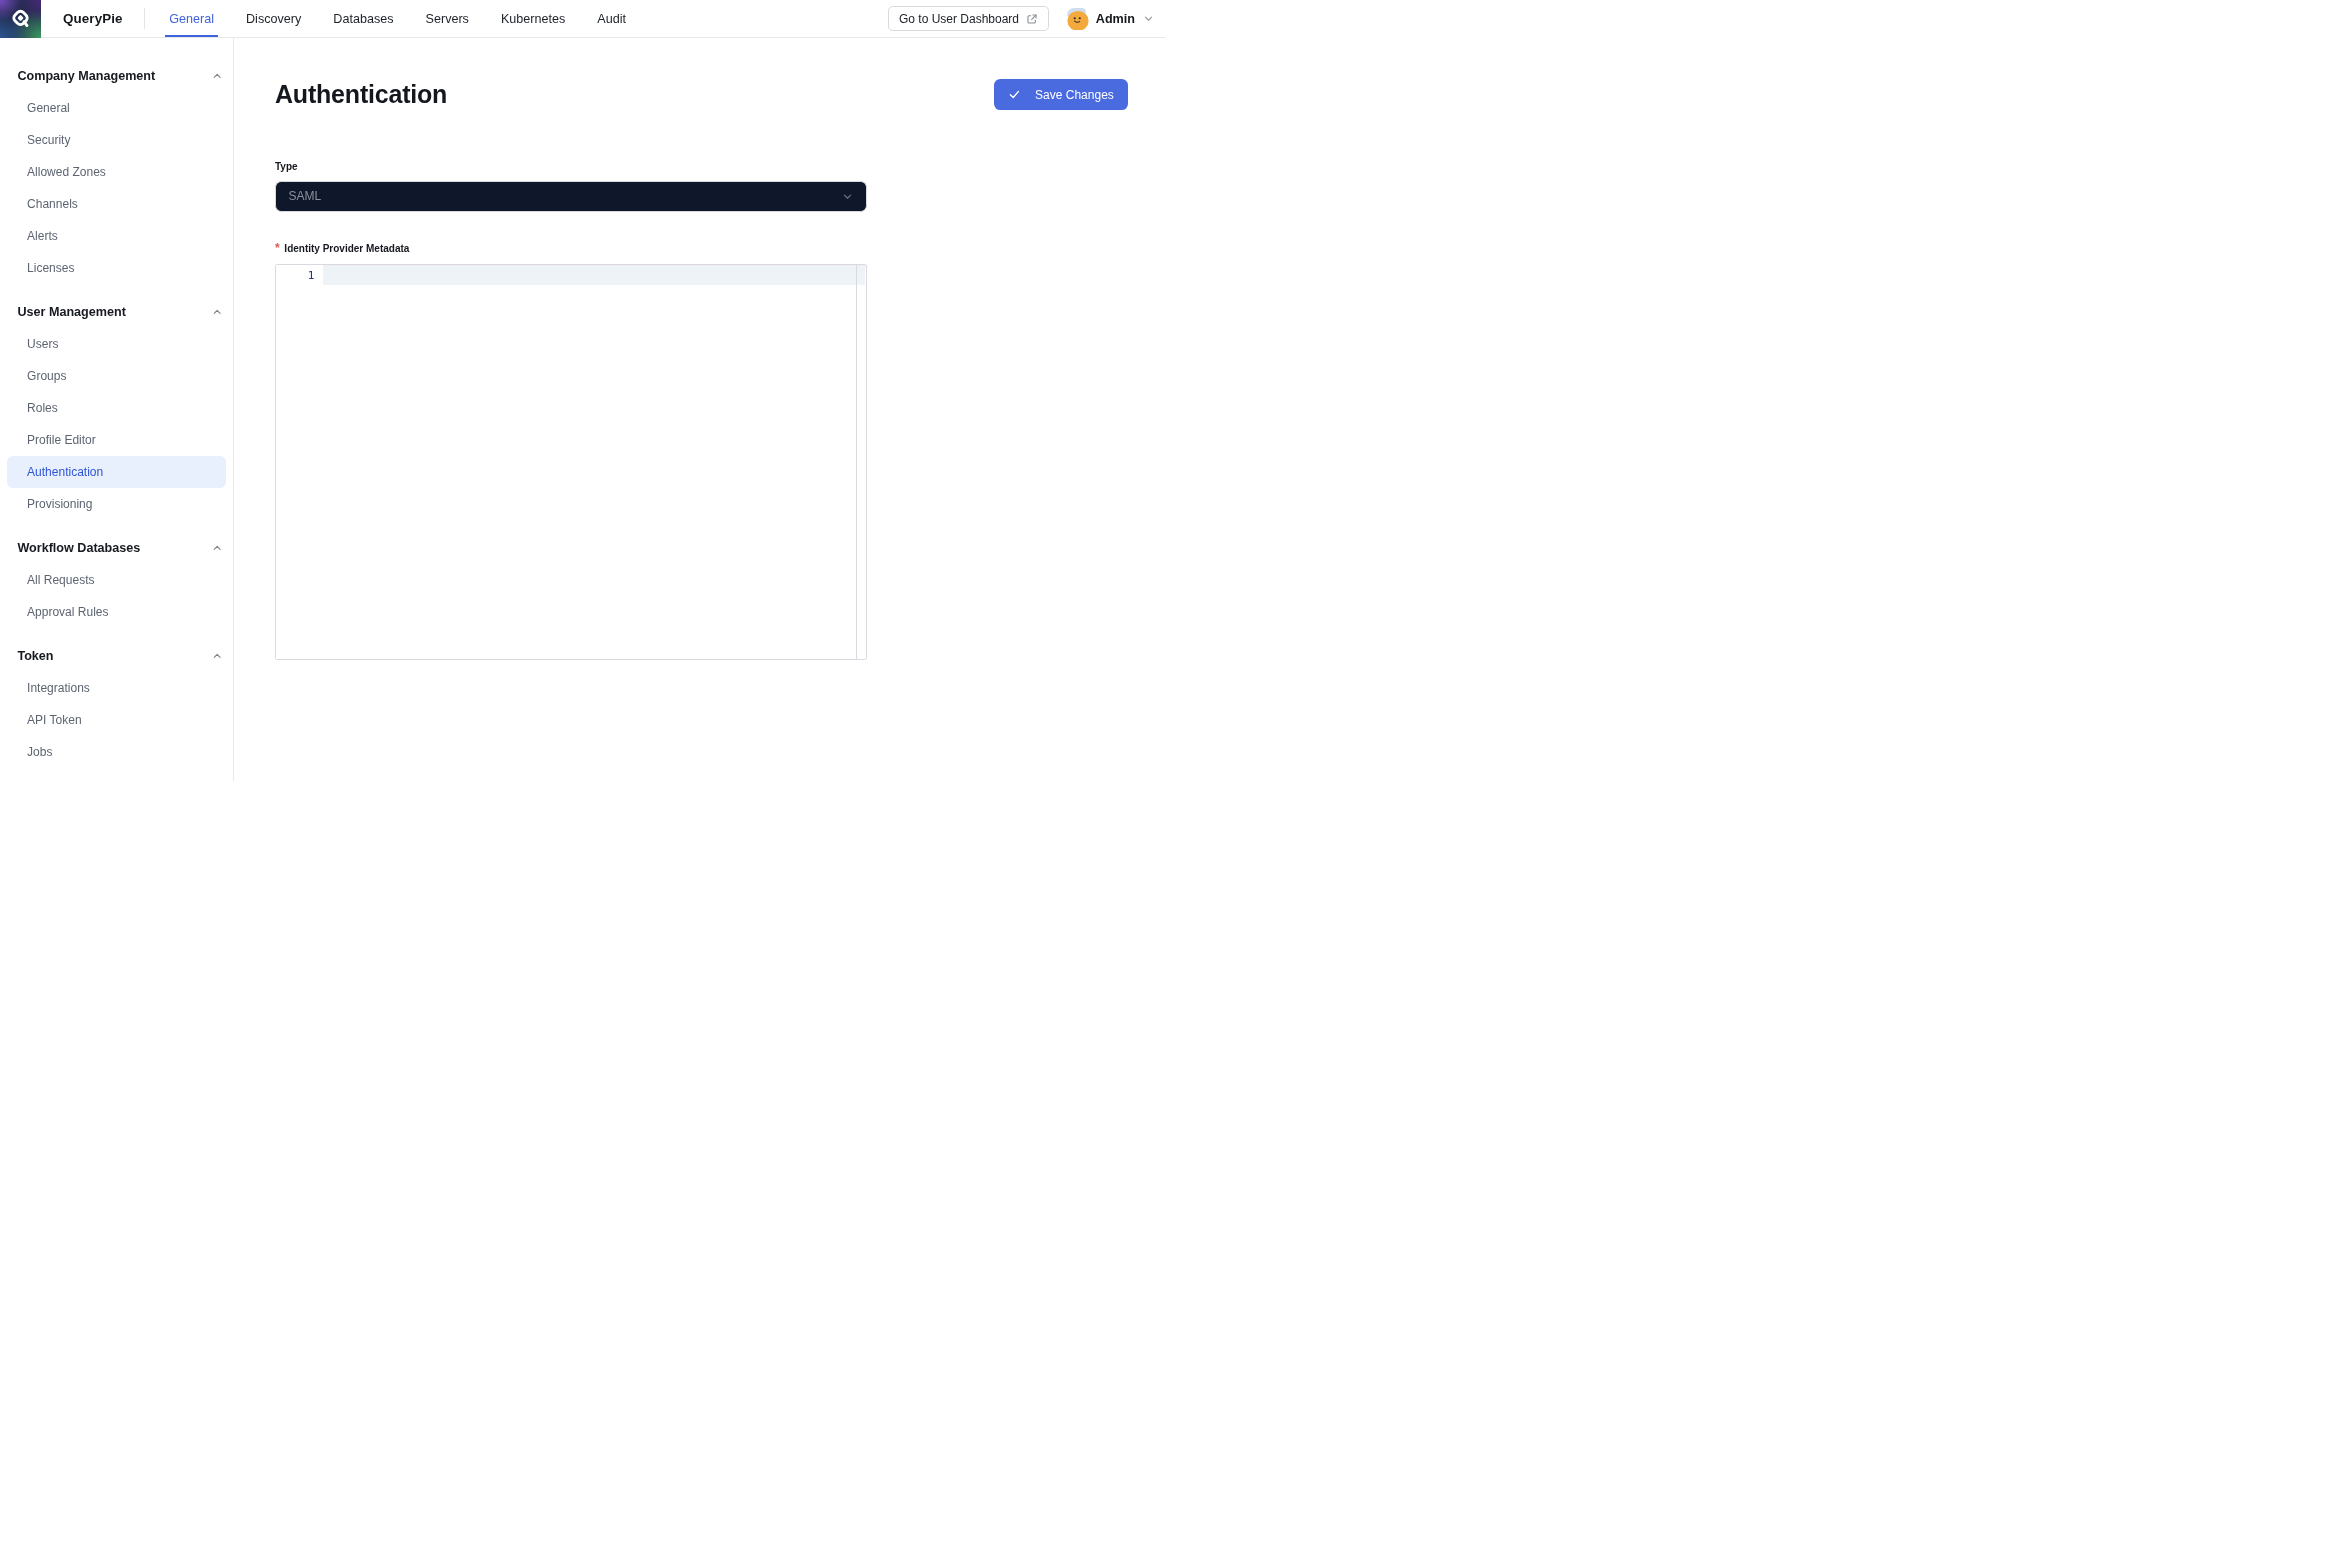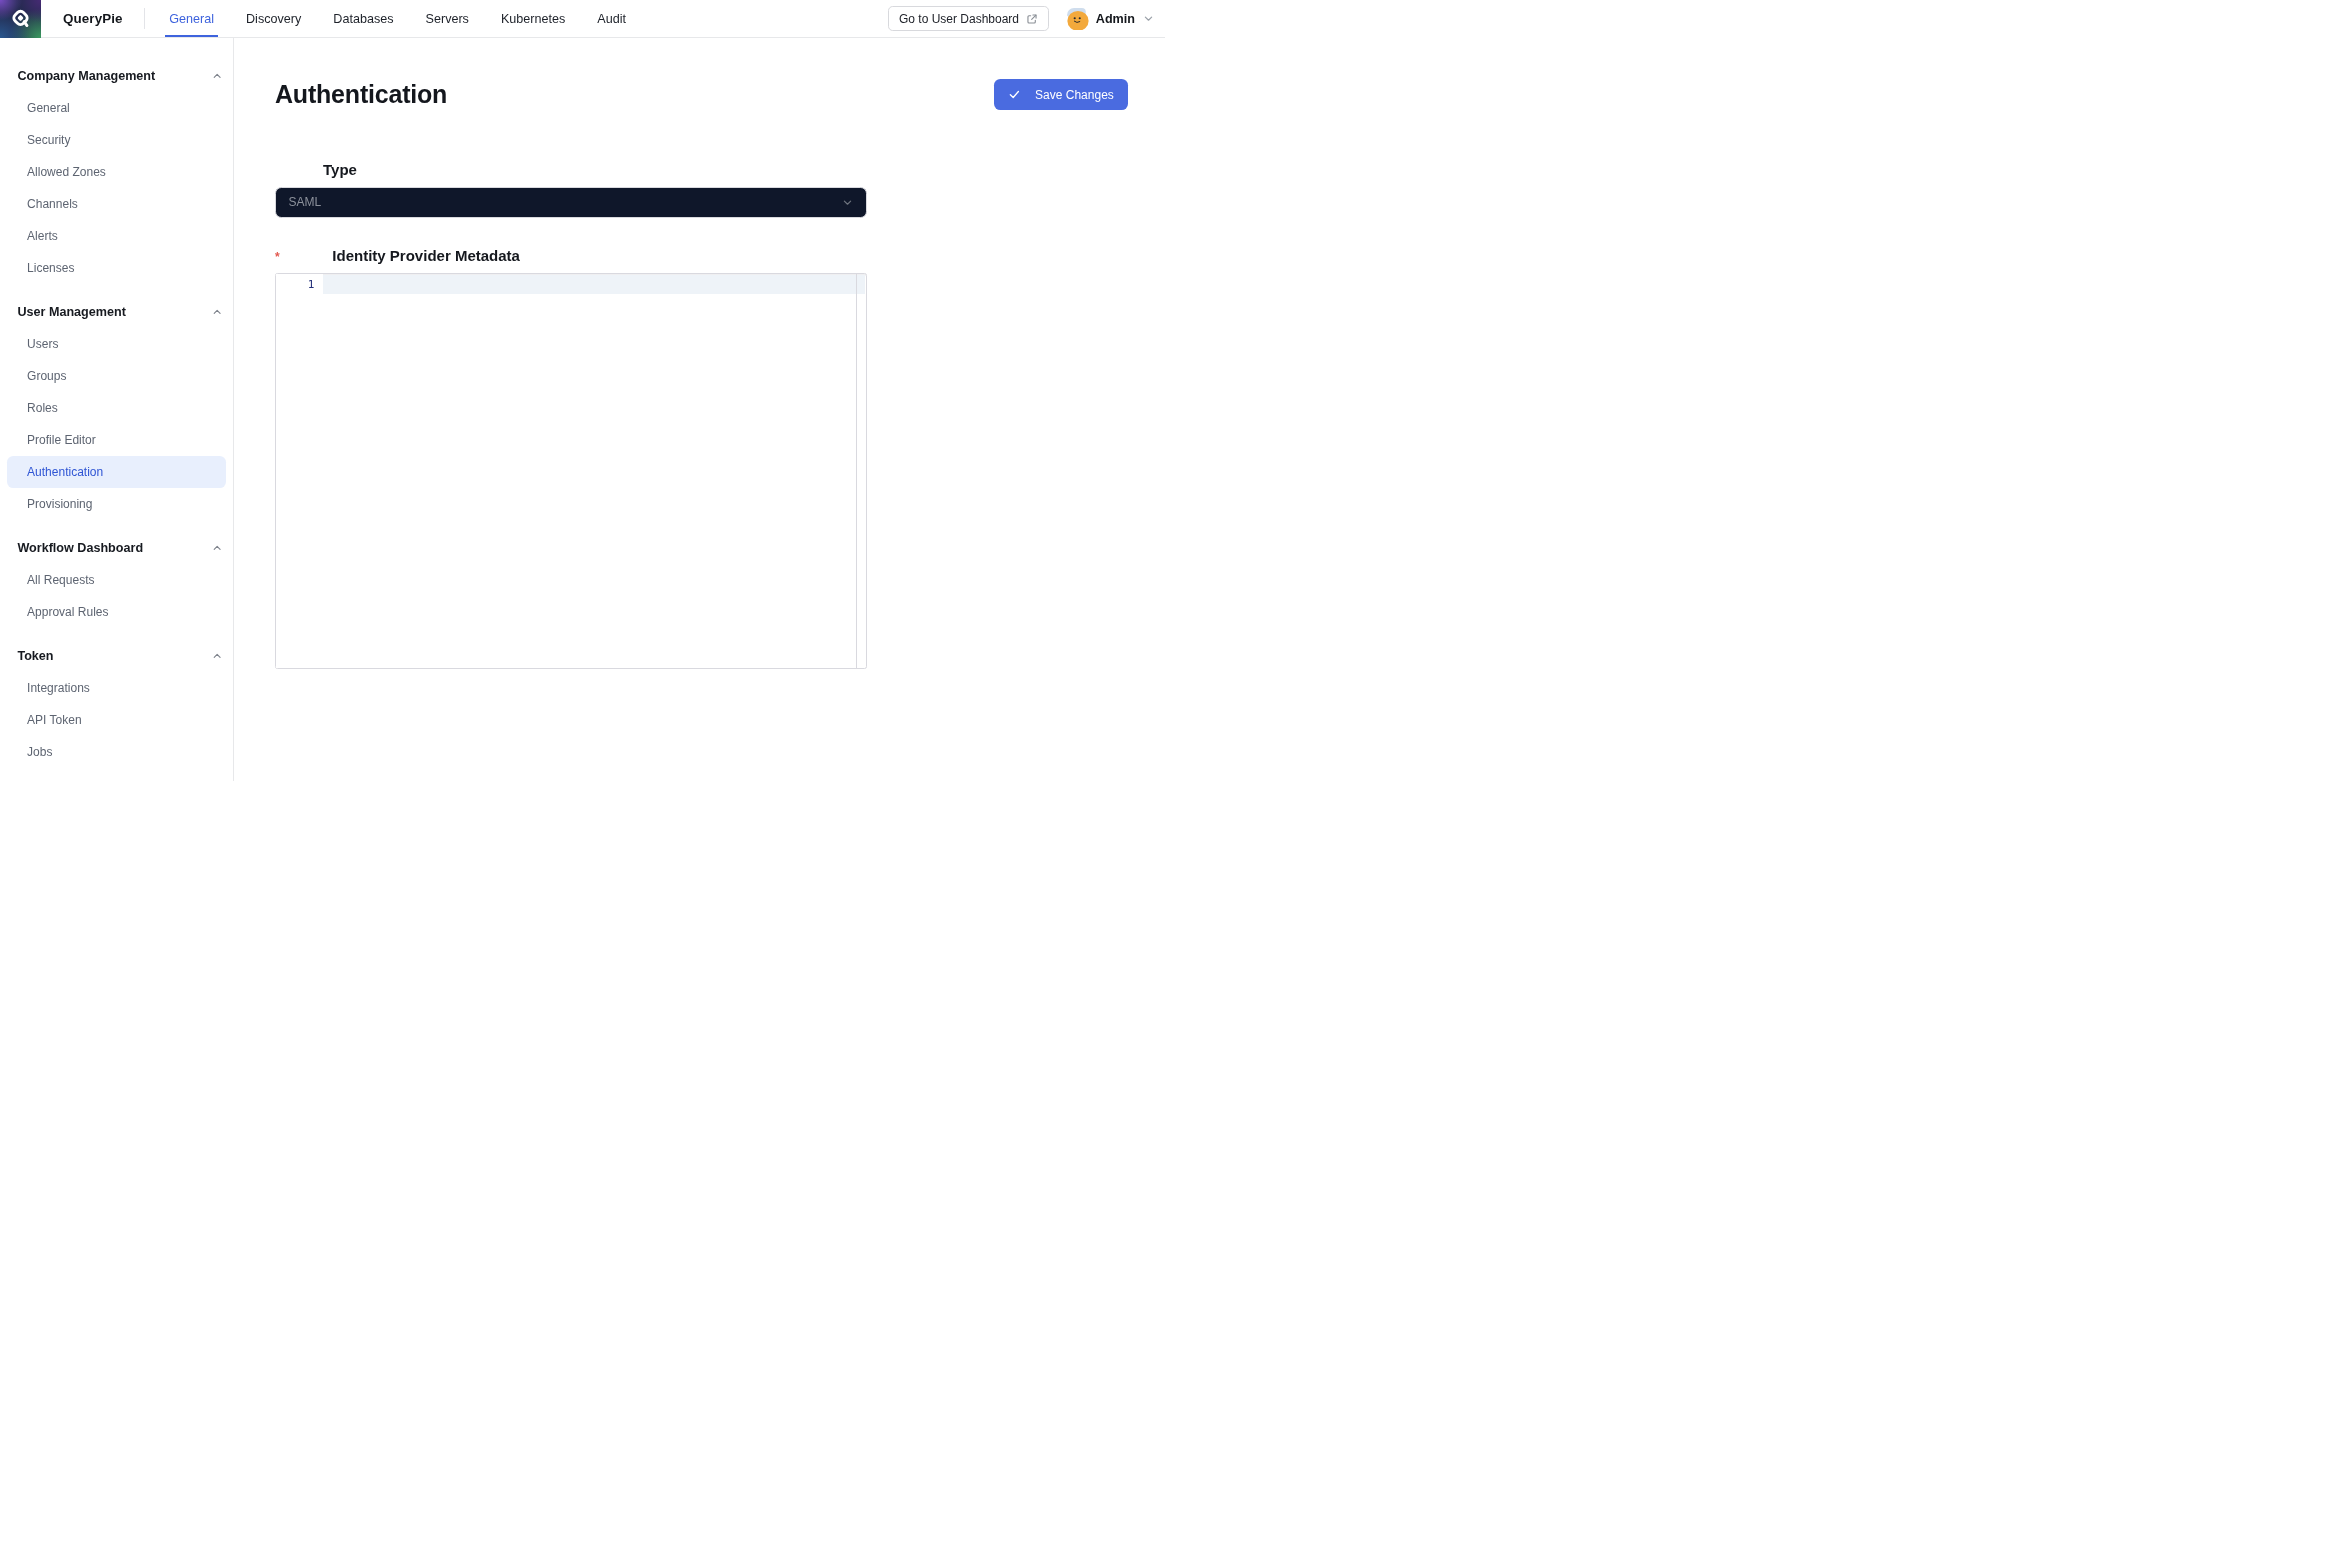--- a/index.html
+++ b/index.html
@@ -49,21 +49,21 @@
   .side-item.active { background:#e8effd; color:#2f55d4; }
 
   
   .main { flex:1 1 auto; padding:0 37px 0 41px; overflow:hidden; }
   .page-head { display:flex; align-items:center; justify-content:space-between; margin-top:41px; }
   .page-title { font-size:25px; font-weight:700; color:#14171d; letter-spacing:-0.2px; }
   .save-btn { display:flex; align-items:center; gap:14px; height:31px; padding:0 14.2px;
               background:#4a6be0; border:none; border-radius:6.3px; color:#fff;
               font-size:12px; font-weight:500; cursor:pointer; font-family:inherit; }
   .form { margin-top:51px; width:592px; }
-  .field-label { font-size:15px; font-weight:600; color:#15181e;margin-left:48px; }
+  .field-label { font-size:10px; font-weight:600; color:#15181e; }
   .select { margin-top:8.7px; height:31px; border:0.8px solid #d9d9de; border-radius:6.3px;
             display:flex; align-items:center; justify-content:space-between;
             padding:0 12.6px; font-size:12px; color:#8c919b; cursor:pointer; background:#0f172a; }
   .metadata-label { margin-top:29px; display:flex; align-items:baseline; gap:4.7px; }
   .req-mark { color:#e25950; font-size:12px; font-weight:600; }
 
   .editor { position:relative; margin-top:9.5px; height:396px; background:#fff;
             border:0.8px solid #d9d9df; border-radius:2.4px;
             box-shadow: inset 0 1.6px 0 rgba(100,100,115,.10); }
   .gutter { position:absolute; left:0; top:0; bottom:0; width:47px; background:#fff; }
@@ -166,21 +166,21 @@
       <div class="side-item">Users</div>
       <div class="side-item">Groups</div>
       <div class="side-item">Roles</div>
       <div class="side-item">Profile Editor</div>
       <div class="side-item active">Authentication</div>
       <div class="side-item">Provisioning</div>
     </div>
 
     <div class="side-section">
       <div class="side-header">
-        <span>Workflow Dashboard</span>
+        <span>Workflow Databases</span>
         <svg width="10.3" height="10.3" viewBox="0 0 14 14" fill="none" stroke="#7d828b" stroke-width="1.5" stroke-linecap="round" stroke-linejoin="round">
           <path d="M3 8.6 L7 4.6 L11 8.6"></path>
         </svg>
       </div>
       <div class="side-item">All Requests</div>
       <div class="side-item">Approval Rules</div>
     </div>
 
     <div class="side-section">
       <div class="side-header">

